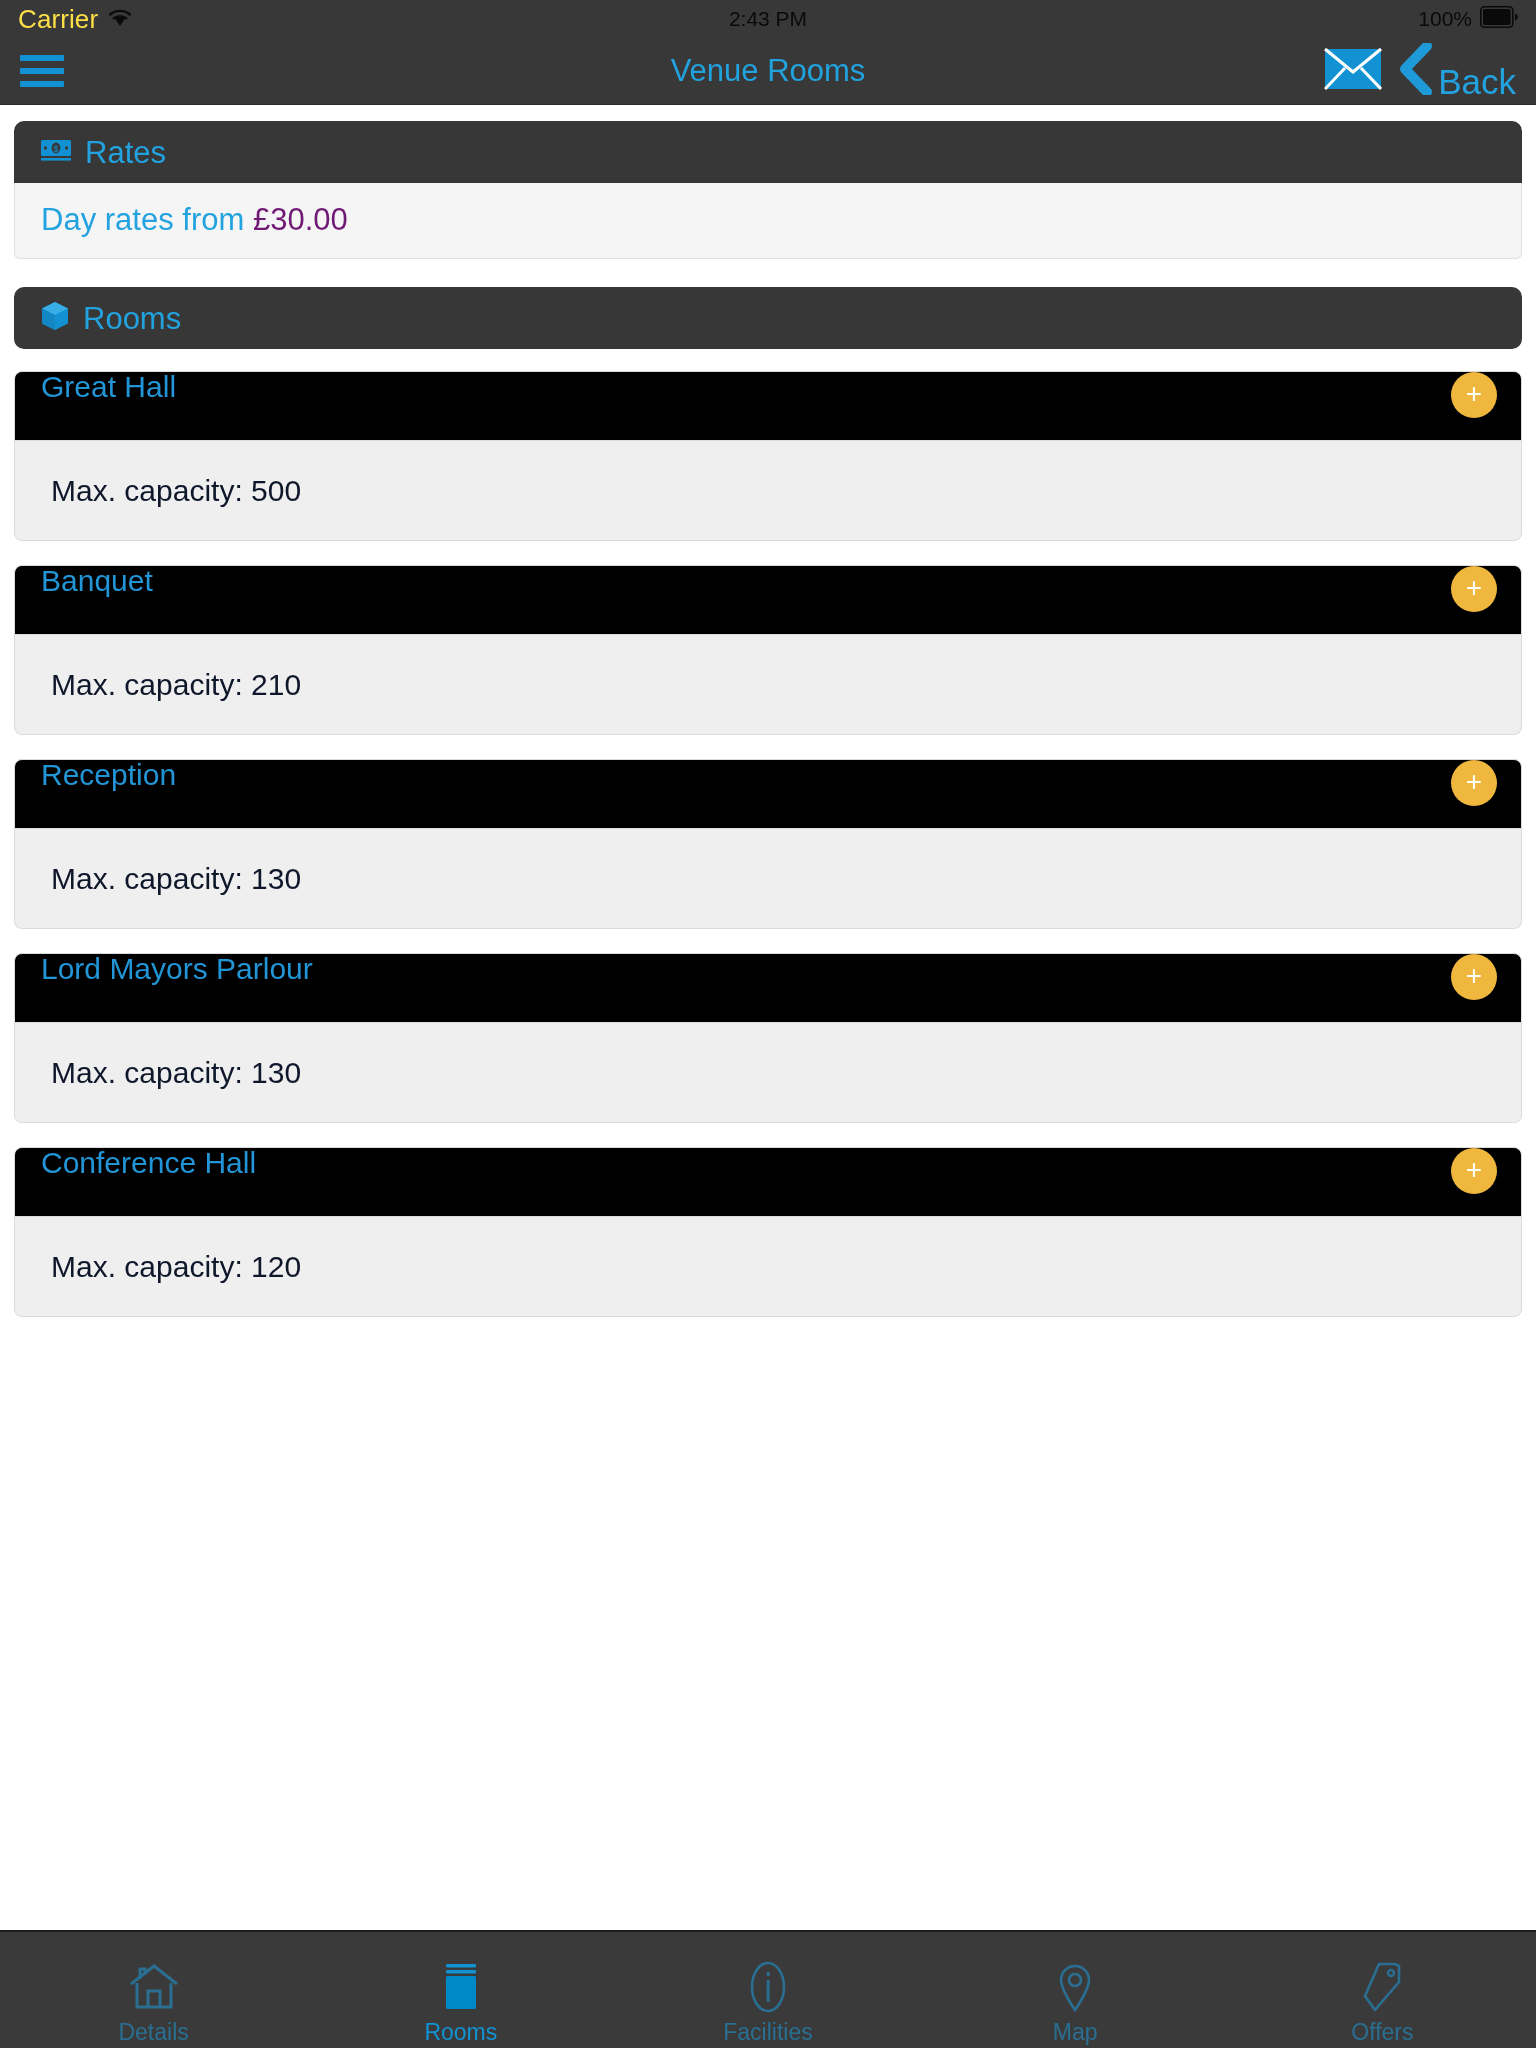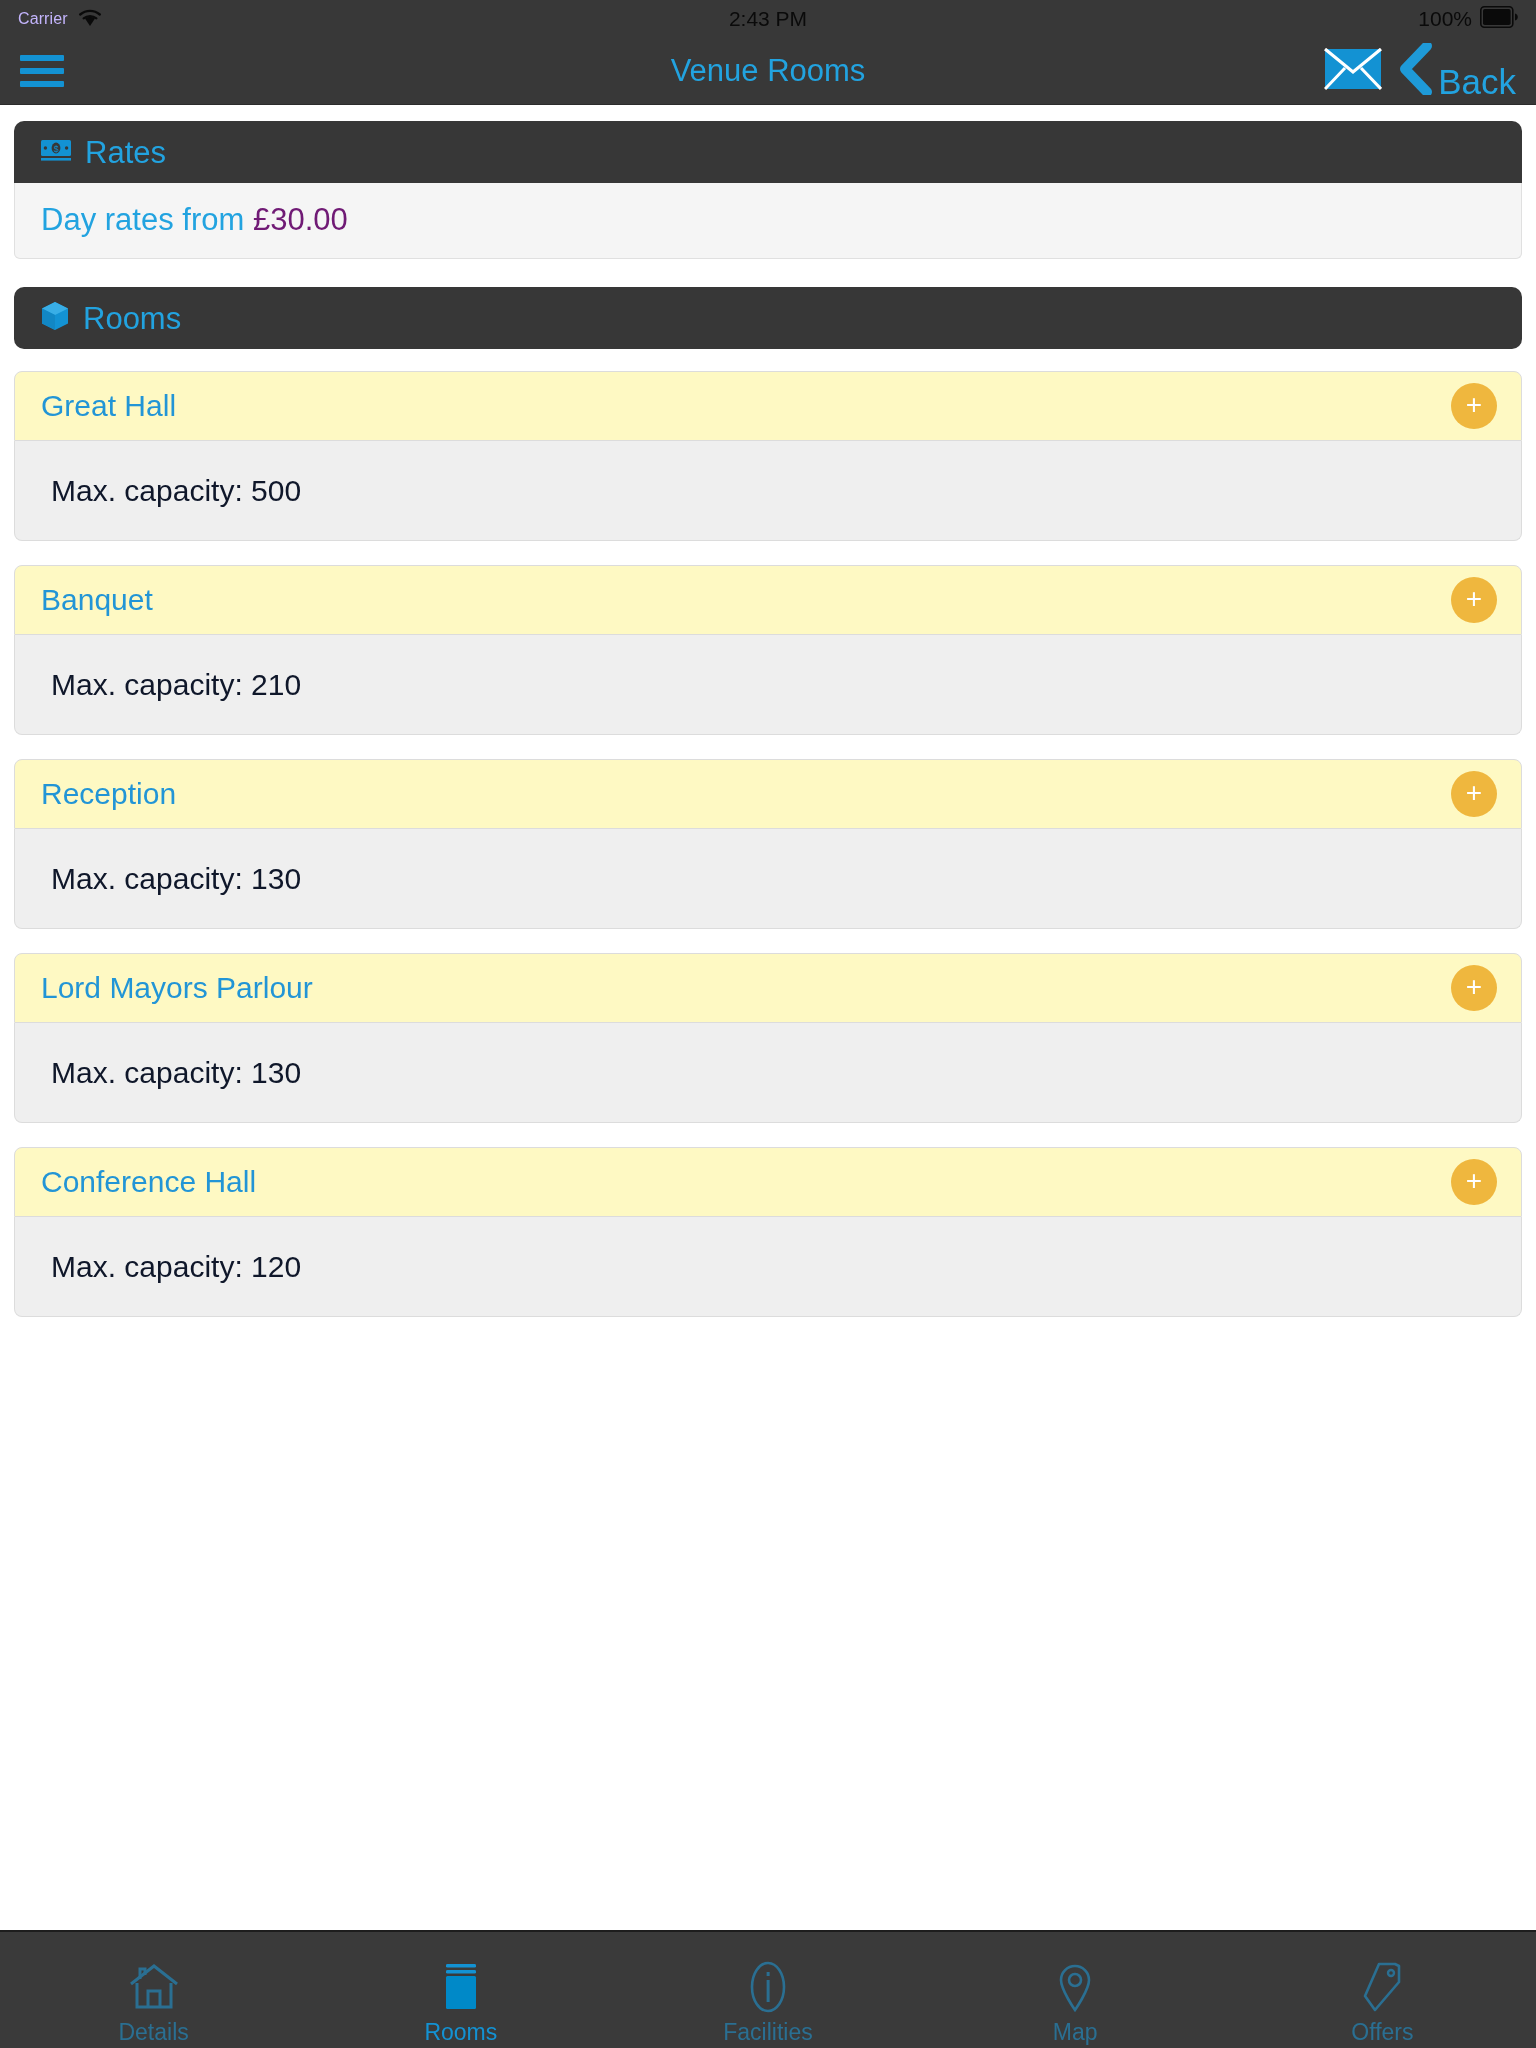--- a/index.html
+++ b/index.html
@@ -24,22 +24,22 @@
     height: 38px;
     background: #383838;
     display: flex;
     align-items: center;
     padding: 0 18px;
     flex: 0 0 auto;
     position: relative;
   }
   .status-left { display: flex; align-items: center; gap: 9px; }
   .status-carrier {
-    color: #c4b5fd;
-    font-size: 16px;
+    color: #fde047;
+    font-size: 26px;
     letter-spacing: 0.1px;
   }
   .wifi-icon { display: block; }
   .status-time {
     position: absolute;
     left: 0; right: 0;
     text-align: center;
     color: #0a0a0a;
     font-size: 21px;
     font-weight: 400;
@@ -151,26 +151,26 @@
   .rate-value { color: #701a75; }
 
   .gap-28 { height: 28px; }
 
   
   .rooms-list { margin-top: 22px; }
   .room-card {
     margin-bottom: 24px;
   }
   .room-head {
-    background: #fef9c3;
+    background: #000000;
     border: 1px solid #dcdcdc;
     border-radius: 8px 8px 0 0;
     height: 70px;
     display: flex;
-    align-items: center;
+    align-items: flex-start;
     padding: 0 24px 0 26px;
     position: relative;
   }
   .room-name {
     color: #2295d6;
     font-size: 30px;
     font-weight: 400;
     line-height: 1;
   }
   .plus-btn {

